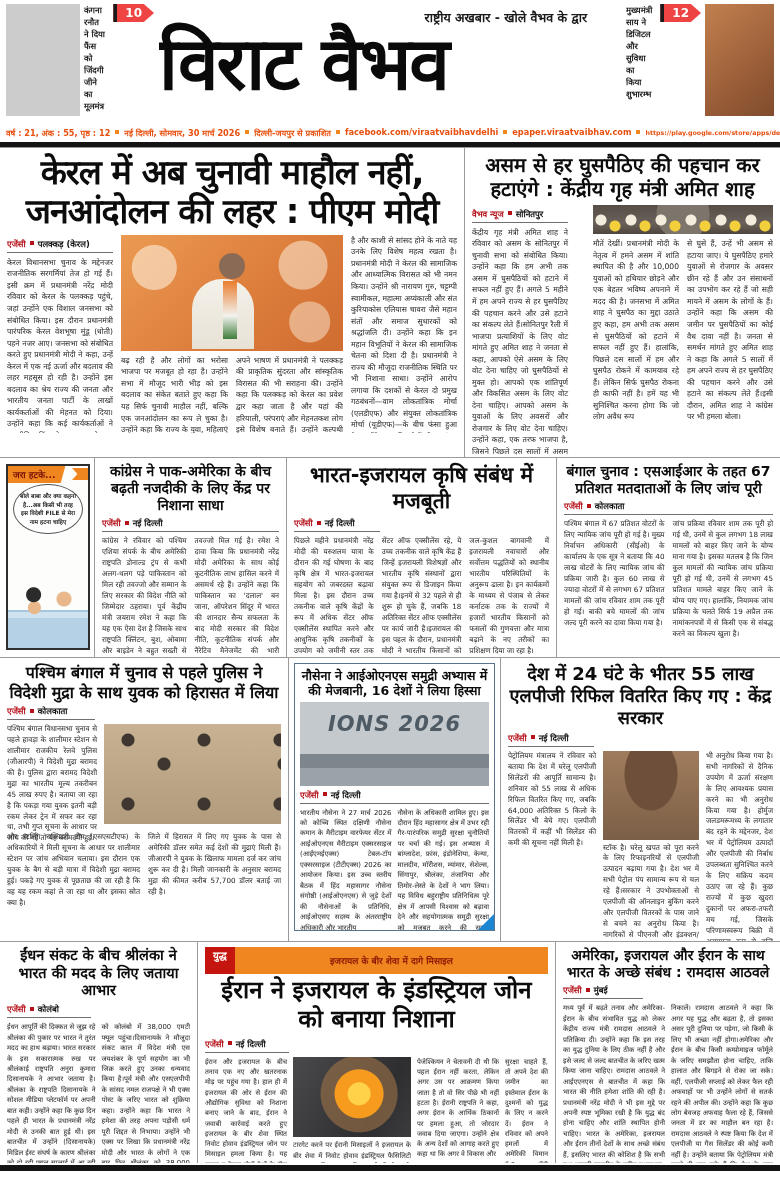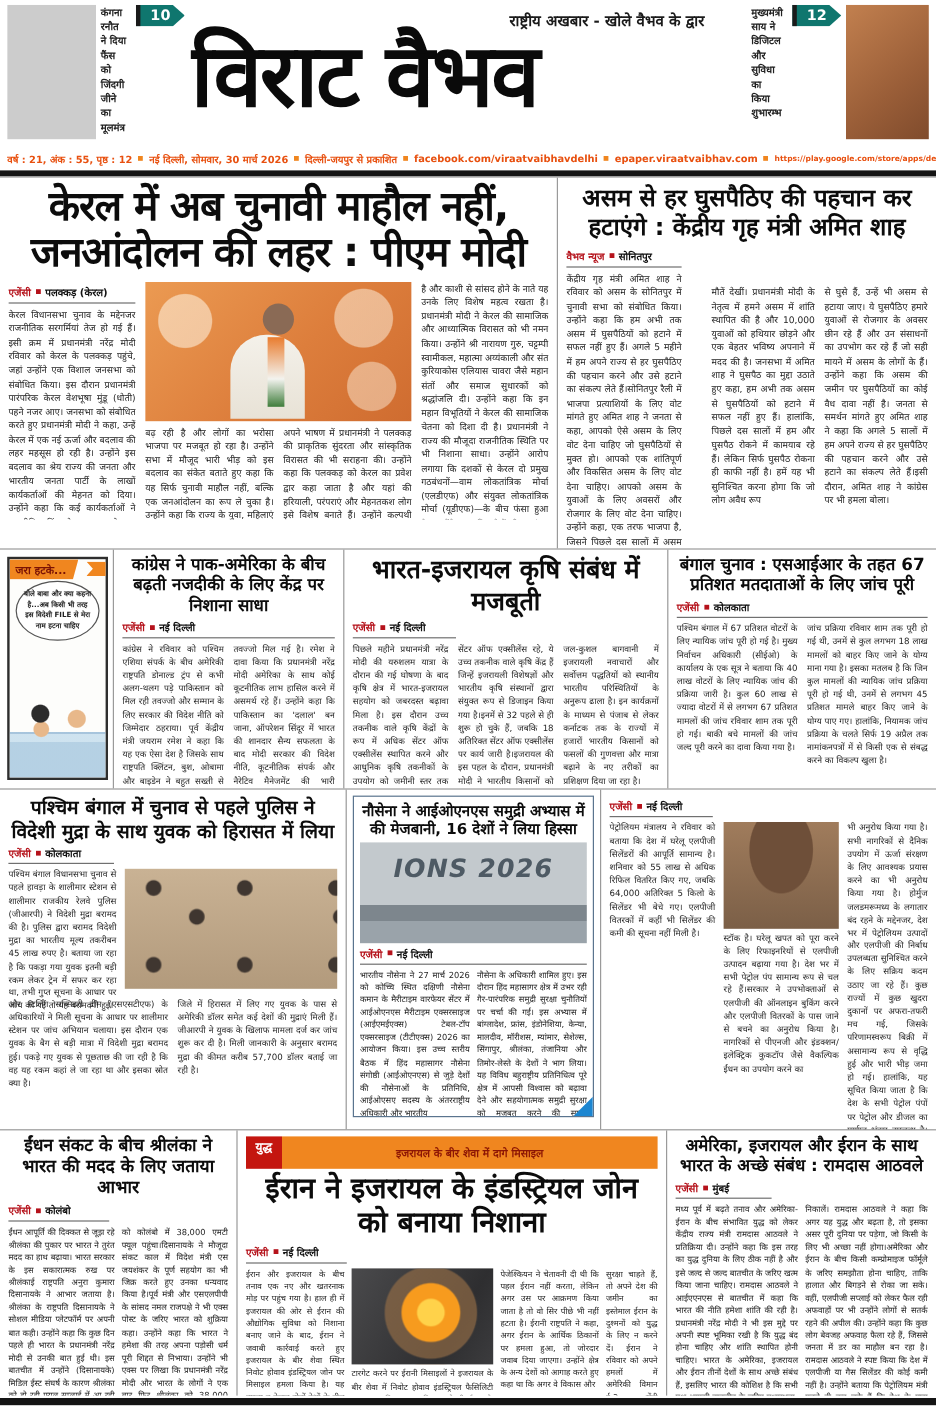--- a/index.html
+++ b/index.html
@@ -4,21 +4,21 @@
 <style>
   html,body{margin:0;padding:0;background:#e9e9e9;}
   .page{width:780px;height:1187px;margin:0 auto;background:#fff;position:relative;overflow:hidden;
         font-family:"DejaVu Sans",sans-serif;color:#111;}
   
   .masthead{height:122px;display:flex;gap:5px;padding:4px 6px 0;box-sizing:border-box;}
   .ear{width:148px;display:flex;gap:4px;overflow:hidden;}
   .ear .ph{width:74px;height:112px;flex:none;}
   .ear-txt{display:flex;flex-direction:row;justify-content:center;gap:8px;flex:1;}
   .ear-caption{font-size:8.3px;font-weight:700;line-height:1.45;color:#222;}
-  .pflag{align-self:flex-start;display:inline-block;background:#0f766e;color:#fff;font-weight:800;
+  .pflag{align-self:flex-start;display:inline-block;background:#ef4444;color:#fff;font-weight:800;
          font-size:12px;padding:2px 12px 2px 8px;clip-path:polygon(0 0,75% 0,100% 50%,75% 100%,0 100%);
          border-left:4px solid #1a1a1a;}
   .mast-center{flex:1;display:flex;flex-direction:column;overflow:hidden;}
   .tagline{align-self:flex-end;margin:5px 34px 0 0;font-size:12.5px;font-weight:700;color:#1a1a1a;}
   .paper-title{font-size:73px;font-weight:800;line-height:1.02;letter-spacing:-2px;color:#0a0a0a;
                font-family:"DejaVu Serif","DejaVu Sans",serif;}
   .infobar{height:20px;display:flex;align-items:center;gap:5px;padding:0 6px;font-size:8.2px;
            font-weight:700;color:#e8500f;white-space:nowrap;overflow:hidden;}
   .sep{width:4px;height:4px;background:#f0861f;flex:none;}
   .rule-black{height:5px;background:#141414;}
@@ -49,21 +49,21 @@
                 linear-gradient(135deg,#eb9a52,#dd7e3c 55%,#cf6c30);}
   .fig-head{position:absolute;left:44%;top:16%;width:26px;height:26px;border-radius:50%;background:#8a6a55;}
   .fig-body{position:absolute;left:32%;top:38%;width:62px;height:70px;border-radius:30px 30px 0 0;
             background:linear-gradient(#f4f1ea,#e8e2d6);}
   .fig-scarf{position:absolute;left:46%;top:40%;width:14px;height:58px;
              background:linear-gradient(#e97c2e,#f3f3ef 60%,#3f7d3b);}
   .cell-shah{flex:1;}
   .hl-shah{font-size:20px;}
   .shah-grid{display:flex;gap:25px;height:218px;}
   .shah-left{width:96px;flex:none;}
-  .shah-right{flex:1;display:flex;flex-direction:row;align-items:flex-end;}
+  .shah-right{flex:1;display:flex;flex-direction:column;}
   .ph-shah{height:120px;margin-bottom:4px;
      background:radial-gradient(circle at 50% 30%,#7d746c 0 26px,rgba(0,0,0,0) 27px),
                 linear-gradient(#554d46,#6a625a 62%,#4e463f);}
   .flowers{position:absolute;left:0;right:0;bottom:0;height:26px;
      background:radial-gradient(circle at 8px 12px,#f2eddc 0 5px,rgba(0,0,0,0) 6px),
                 radial-gradient(circle at 22px 18px,#f4cf3c 0 5px,rgba(0,0,0,0) 6px);
      background-size:30px 26px;}
   
   .band2{height:200px;}
   .cell-cartoon{width:94px;flex:none;padding:6px 4px 4px 6px;}
@@ -312,20 +312,21 @@
         </div>
         <div class="cols" style="gap:6px;">
           <p class="col" style="font-size:6.9px;">भारतीय नौसेना ने 27 मार्च 2026 को कोच्चि स्थित दक्षिणी नौसेना कमान के मैरीटाइम वारफेयर सेंटर में आईओएनएस मैरीटाइम एक्सरसाइज (आईएमईएक्स) टेबल-टॉप एक्सरसाइज (टीटीएक्स) 2026 का आयोजन किया। इस उच्च स्तरीय बैठक में हिंद महासागर नौसेना संगोष्ठी (आईओएनएस) से जुड़े देशों की नौसेनाओं के प्रतिनिधि, आईओएसए सदस्य के अंतरराष्ट्रीय अधिकारी और भारतीय</p>
           <p class="col" style="font-size:6.9px;">नौसेना के अधिकारी शामिल हुए। इस दौरान हिंद महासागर क्षेत्र में उभर रही गैर-पारंपरिक समुद्री सुरक्षा चुनौतियों पर चर्चा की गई। इस अभ्यास में बांग्लादेश, फ्रांस, इंडोनेशिया, केन्या, मालदीव, मॉरीशस, म्यांमार, सेशेल्स, सिंगापुर, श्रीलंका, तंजानिया और तिमोर-लेस्ते के देशों ने भाग लिया। यह विविध बहुराष्ट्रीय प्रतिनिधित्व पूरे क्षेत्र में आपसी विश्वास को बढ़ावा देने और सहयोगात्मक समुद्री सुरक्षा को मजबूत करने की साझा प्रतिबद्धता को रेखांकित करता है।</p>
         </div>
         <div class="navy-tri"></div>
       </div>
     </article>
 
     <article class="cell vline cell-lpg">
+      <h3 class="hl hl-lpg">देश में 24 घंटे के भीतर 55 लाख एलपीजी रिफिल वितरित किए गए : केंद्र सरकार</h3>
       <div class="byline" style="width:86px;">
         <span class="agency">एजेंसी</span>
         <span class="bsq"></span>
         <span class="loc">नई दिल्ली</span>
       </div>
       <div class="lpg-grid">
         <p class="col col-7 lpg-c0">पेट्रोलियम मंत्रालय ने रविवार को बताया कि देश में घरेलू एलपीजी सिलेंडरों की आपूर्ति सामान्य है। शनिवार को 55 लाख से अधिक रिफिल वितरित किए गए, जबकि 64,000 अतिरिक्त 5 किलो के सिलेंडर भी बेचे गए। एलपीजी वितरकों में कहीं भी सिलेंडर की कमी की सूचना नहीं मिली है।</p>
         <div class="lpg-mid">
           <div class="ph ph-lpg"></div>
           <p class="col col-7">स्टॉक है। घरेलू खपत को पूरा करने के लिए रिफाइनरियों से एलपीजी उत्पादन बढ़ाया गया है। देश भर में सभी पेट्रोल पंप सामान्य रूप से चल रहे हैं।सरकार ने उपभोक्ताओं से एलपीजी की ऑनलाइन बुकिंग करने और एलपीजी वितरकों के पास जाने से बचने का अनुरोध किया है। नागरिकों से पीएनजी और इंडक्शन/इलेक्ट्रिक कुकटॉप जैसे वैकल्पिक ईंधन का उपयोग करने का</p>

